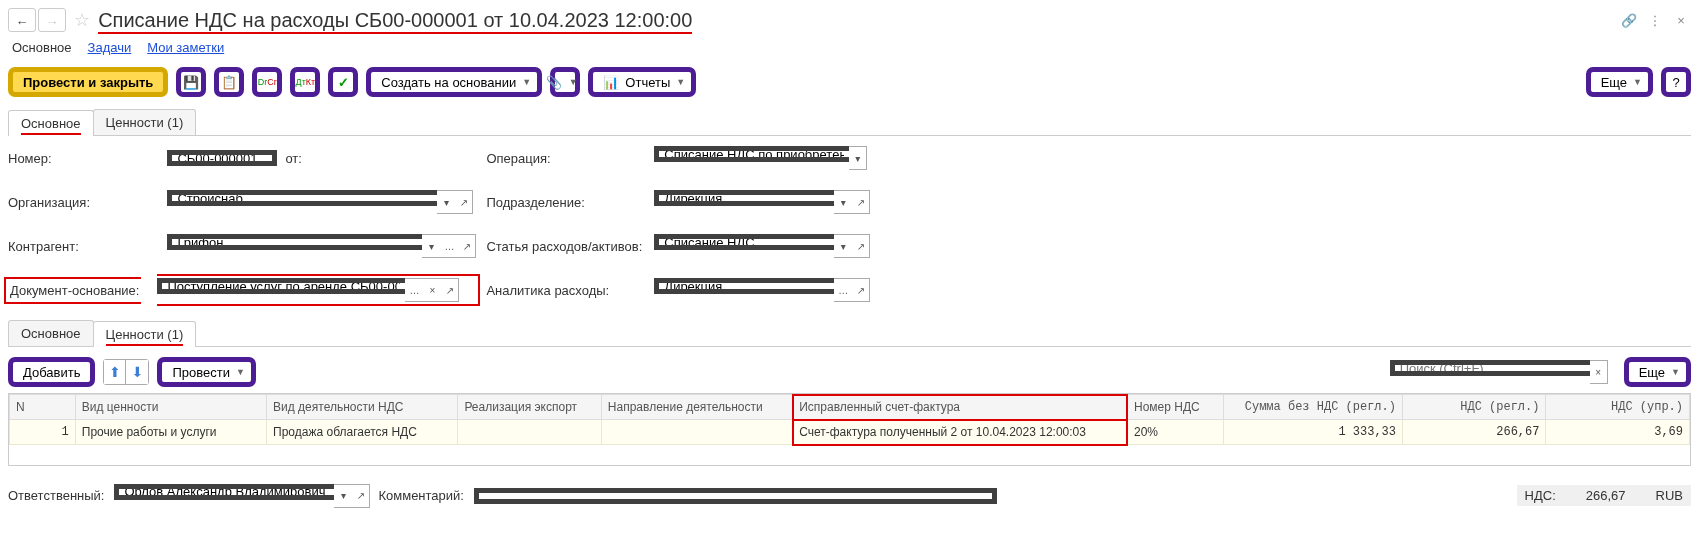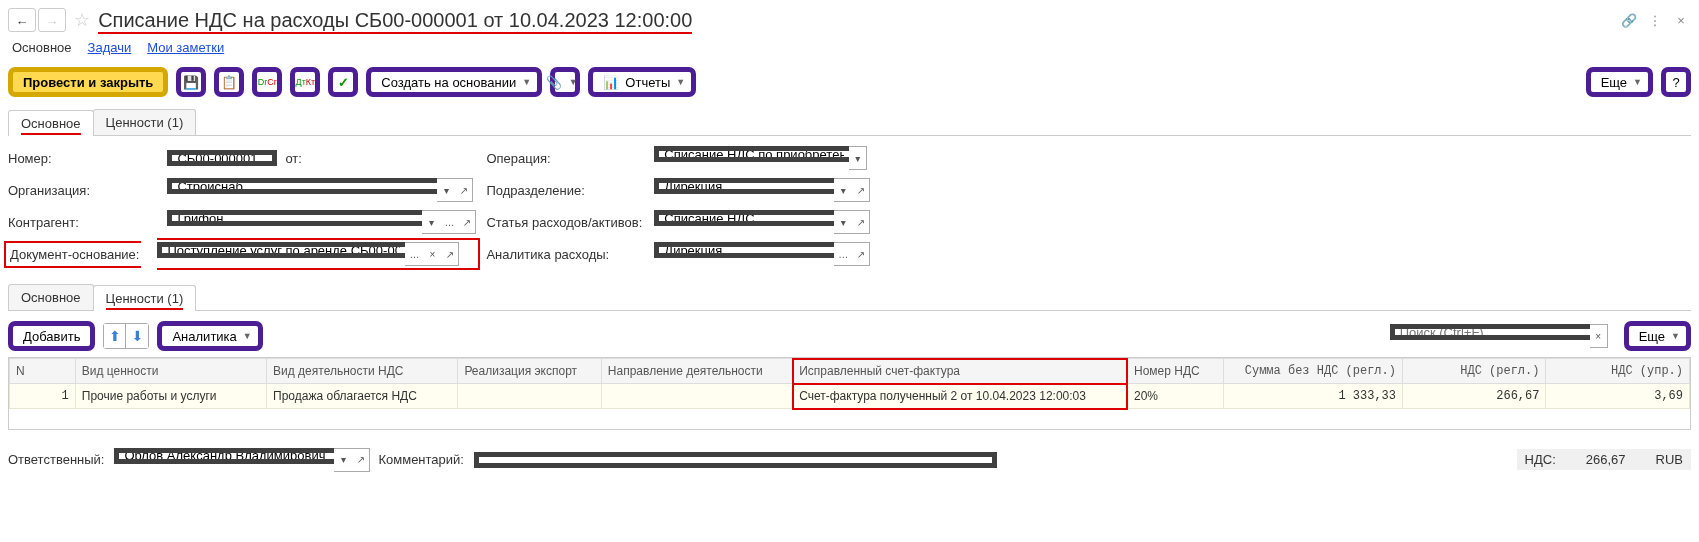--- a/index.html
+++ b/index.html
@@ -30,21 +30,21 @@
   .drop-caret { font-size: 9px; color: #666; }
   .toolbar-spacer { flex: 1; }
   
   
   .form-tabs { display: flex; border-bottom: 1px solid #ccc; margin-bottom: 10px; }
   .form-tab { padding: 5px 12px; border: 1px solid #ccc; border-bottom: none; background: #f5f5f5; cursor: pointer; margin-right: -1px; border-radius: 3px 3px 0 0; }
   .form-tab.active { background: #fff; position: relative; top: 1px; }
   .form-tab.underlined span { border-bottom: 2px solid #d00; padding-bottom: 2px; }
   
   
-  .form-grid { display: grid; grid-template-columns: auto 1fr auto 1fr; gap: 8px 10px; margin-bottom: 12px; max-width: 840px; align-items: center;}
+  .form-grid { display: grid; grid-template-columns: auto 1fr auto 1fr; gap: 20px 10px; margin-bottom: 12px; max-width: 840px; align-items: center;}
   .form-label { color: #333; white-space: nowrap; padding-right: 2px; }
   .field-wrap { display: flex; align-items: center; gap: 0; }
   .input { border: 5px solid #404040; padding: 3px 5px; font-size: 13px; height: 16px; background: #fff; }
   .input-combo { display: flex; }
   .input-combo .input { border-right: none; }
   .input-combo .mini-btn { width: 18px; height: 24px; border: 1px solid #aaa; border-left: none; background: #fff; display: flex; align-items: center; justify-content: center; cursor: pointer; font-size: 10px; color: #555;}
   .input-combo .mini-btn:not(:last-child){border-right:none;}
   .highlight-box { border: 2px solid #d00; padding: 2px 4px; margin: -4px -6px; }
   
   
@@ -191,21 +191,21 @@
       <div class="form-tab active underlined"><span>Ценности (1)</span></div>
     </div>
 
     <div class="table-toolbar">
       <button class="btn">Добавить</button>
       <div class="arrow-group">
         <span class="arrow-btn">⬆</span>
         <span class="arrow-btn">⬇</span>
       </div>
       <button class="btn btn-drop">
-          <span>Аналитика</span>
+          <span>Провести</span>
           <span class="drop-caret">▼</span>
         </button>
       <div class="search-box input-combo">
         <input class="input" placeholder="Поиск (Ctrl+F)" style="">
         <span class="mini-btn">×</span>
       </div>
       <button class="btn btn-drop" style="margin-left:8px">
           <span>Еще</span>
           <span class="drop-caret">▼</span>
         </button>

